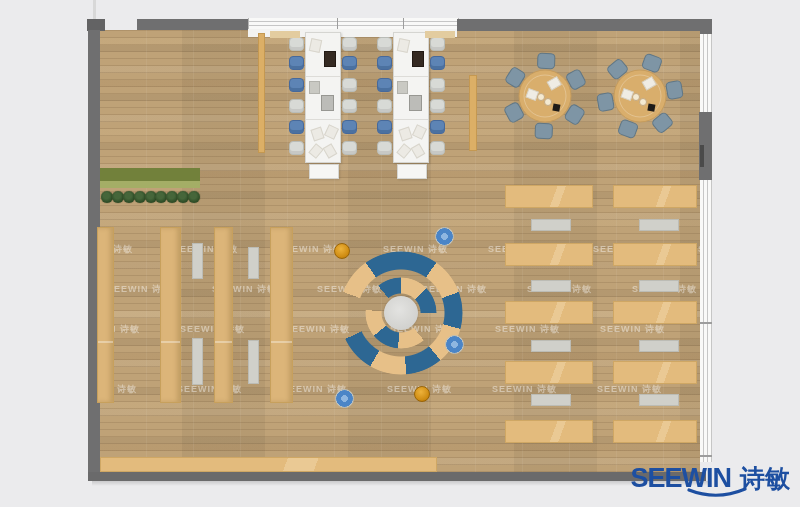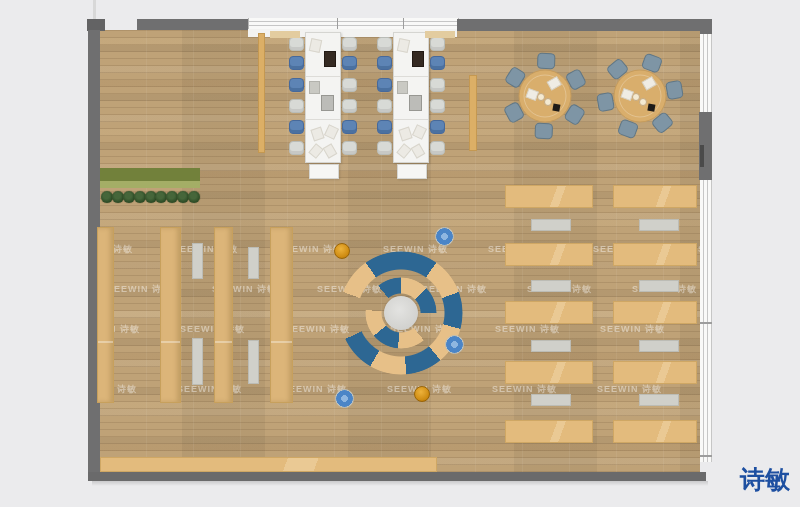--- a/index.html
+++ b/index.html
@@ -157,20 +157,26 @@
       <circle cx="640" cy="96" r="26" fill="#d9ae6c" stroke="#c69c5c" stroke-width="1"></circle>
       <circle cx="640" cy="96" r="21" fill="none" stroke="rgba(255,255,255,.25)" stroke-width="1"></circle>
       <rect x="622" y="90" width="10" height="9" fill="#efece4" stroke="#d8d2c4" transform="rotate(20 627 95)"></rect>
       <rect x="644" y="79" width="11" height="9" fill="#efece4" stroke="#d8d2c4" transform="rotate(-30 649 84)"></rect>
       <circle cx="636" cy="97" r="3.5" fill="#f4ead2" stroke="#c3a882"></circle>
       <circle cx="643" cy="102" r="3.5" fill="#f4ead2" stroke="#c3a882"></circle>
       <rect x="648" y="104" width="7" height="7" fill="#1e1b18" transform="rotate(10 651 107)"></rect>
     </svg>
 
   <div id="logo">
+    <span class="en">
+      <span>SEEWIN</span>
+      <svg width="60" height="12" viewBox="0 0 60 12">
+        <path d="M2,2 Q30,13 58,1" fill="none" stroke="#1d4fa1" stroke-width="3.2" stroke-linecap="round"></path>
+      </svg>
+    </span>
     <span class="cn">诗敏</span>
   </div>
 <div class="deskcol" style="position: absolute; left: 305px; top: 32px; width: 36px; height: 131px;">
       <div class="seam" style="position: absolute; top: 43px;"></div>
       <div class="seam" style="position: absolute; top: 86px;"></div>
       <div class="item paper" style="position: absolute; left: 4px; top: 6px; width: 9px; height: 11px; transform: rotate(12deg);"></div>
       <div class="item dark" style="position: absolute; left: 18px; top: 18px; width: 10px; height: 14px; transform: rotate(0deg);"></div>
       <div class="item panel" style="position: absolute; left: 3px; top: 48px; width: 9px; height: 11px; transform: rotate(0deg);"></div>
       <div class="item monitor" style="position: absolute; left: 15px; top: 62px; width: 11px; height: 14px; transform: rotate(0deg);"></div>
       <div class="item paper" style="position: absolute; left: 6px; top: 95px; width: 9px; height: 10px; transform: rotate(-18deg);"></div>

